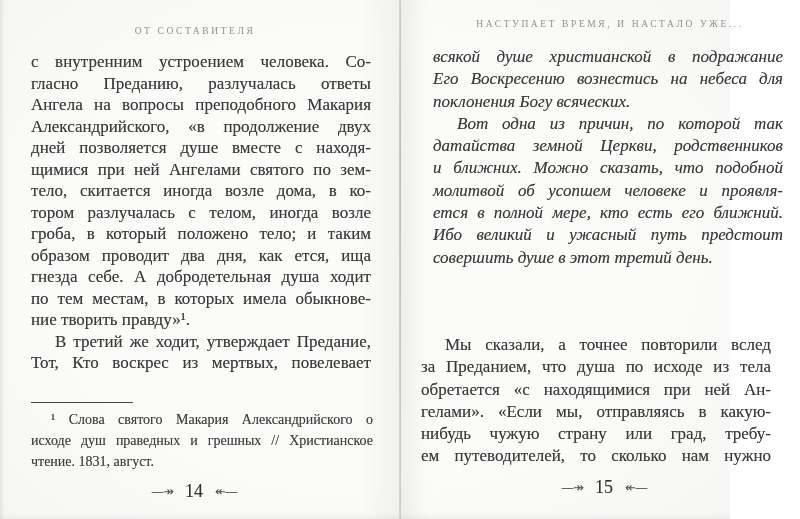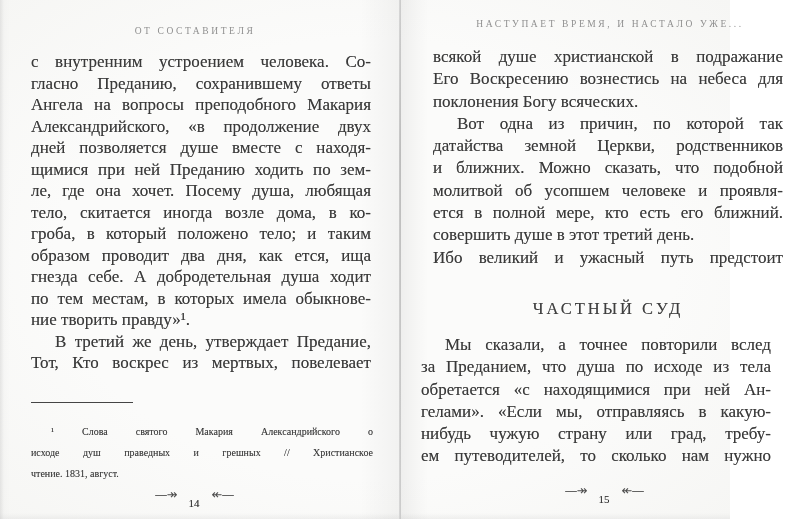--- a/index.html
+++ b/index.html
@@ -33,85 +33,84 @@
   }
   .page.left .running-header{top:26px;padding-right:10px;}
   .page.right .running-header{top:19px;padding-left:20px;}
   .body-text{
     position:absolute;
     color:#3a3a3a;
     font-size:17px;
     text-shadow:0 0 .5px rgba(70,70,70,.55);
   }
   .left-body{left:31px;width:340px;top:51px;line-height:21.5px;}
-  .right-body-top{left:33px;width:350px;top:46px;line-height:22.3px;}
+  .right-body-top{left:33px;width:350px;top:46px;line-height:22.3px;font-style:italic;}
   .right-body-bottom{left:21px;width:350px;top:334px;line-height:22.3px;}
   .line{text-align:left;white-space:nowrap;}
   .line.j{white-space:normal;text-align:justify;text-align-last:justify;}
   .line.ind{padding-left:24px;}
   .section-heading{
     position:absolute;left:33px;width:350px;top:299px;
     text-align:center;
     font-size:16.5px;
     letter-spacing:3px;
     color:#3f3f3f;
     text-shadow:0 0 .5px rgba(70,70,70,.5);
     white-space:nowrap;
   }
   .footnote-rule{
     position:absolute;left:31px;top:402px;width:102px;
     border-top:1.6px solid #454545;
   }
   .footnote{
-    position:absolute;left:31px;width:342px;top:421px;
-    font-size:10px;line-height:21px;color:#3d3d3d;
+    position:absolute;left:31px;width:342px;top:409px;
+    font-size:14px;line-height:21px;color:#3d3d3d;
     text-shadow:0 0 .4px rgba(70,70,70,.5);
   }
   .footnote .line.ind{padding-left:20px;}
   .pagenum-row{
     position:absolute;left:0;right:0;
     display:flex;align-items:center;justify-content:center;gap:12px;
     color:#4a4a4a;
   }
   .page.left .pagenum-row{top:481px;padding-right:12px;}
   .page.right .pagenum-row{top:477px;padding-left:8px;}
   .orn{
     font-family:"DejaVu Sans", sans-serif;
     font-size:13px;line-height:12px;color:#4e4e4e;
     letter-spacing:-1px;
   }
   .pnum{
-    font-size:11px;color:#333333;
+    font-size:18px;color:#333333;
     text-shadow:0 0 .4px rgba(70,70,70,.5);
-    margin-top:16px;
   }
 </style>
 </head>
 <body>
 
 <div class="photo">
 
   <div class="page left">
     <div class="running-header">ОТ СОСТАВИТЕЛЯ</div>
 
     <div class="body-text left-body">
         <div class="line j">с внутренним устроением человека. Со-</div>
-        <div class="line j">гласно Преданию, сохранившему ответы</div>
+        <div class="line j">гласно Преданию, разлучалась ответы</div>
         <div class="line j">Ангела на вопросы преподобного Макария</div>
         <div class="line j">Александрийского, «в продолжение двух</div>
         <div class="line j">дней позволяется душе вместе с находя-</div>
-        <div class="line j">щимися при ней Преданию ходить по зем-</div>
-        <div class="line j">ле, где она хочет. Посему душа, любящая</div>
+        <div class="line j">щимися при ней Ангелами святого по зем-</div>
         <div class="line j">тело, скитается иногда возле дома, в ко-</div>
+        <div class="line j">тором разлучалась с телом, иногда возле</div>
         <div class="line j">гроба, в который положено тело; и таким</div>
         <div class="line j">образом проводит два дня, как ется, ища</div>
         <div class="line j">гнезда себе. А добродетельная душа ходит</div>
         <div class="line j">по тем местам, в которых имела обыкнове-</div>
         <div class="line">ние творить правду»¹.</div>
-        <div class="line j ind">В третий же день, утверждает Предание,</div>
+        <div class="line j ind">В третий же ходит, утверждает Предание,</div>
         <div class="line j">Тот, Кто воскрес из мертвых, повелевает</div>
       </div>
 
     <div class="footnote-rule"></div>
 
     <div class="footnote">
         <div class="line j ind">¹ Слова святого Макария Александрийского о</div>
         <div class="line j">исходе душ праведных и грешных // Христианское</div>
         <div class="line">чтение. 1831, август.</div>
       </div>
@@ -130,25 +129,24 @@
 
     <div class="body-text right-body-top">
         <div class="line j">всякой душе христианской в подражание</div>
         <div class="line j">Его Воскресению вознестись на небеса для</div>
         <div class="line">поклонения Богу всяческих.</div>
         <div class="line j ind">Вот одна из причин, по которой так</div>
         <div class="line j">датайства земной Церкви, родственников</div>
         <div class="line j">и ближних. Можно сказать, что подобной</div>
         <div class="line j">молитвой об усопшем человеке и проявля-</div>
         <div class="line j">ется в полной мере, кто есть его ближний.</div>
+        <div class="line j">Ибо великий и ужасный путь предстоит</div>
         <div class="line">совершить душе в этот третий день.</div>
-        <div class="line j">Ибо великий и ужасный путь предстоит</div>
       </div>
 
-    <div class="section-heading">ЧАСТНЫЙ СУД</div>
 
     <div class="body-text right-body-bottom">
         <div class="line j ind">Мы сказали, а точнее повторили вслед</div>
         <div class="line j">за Преданием, что душа по исходе из тела</div>
         <div class="line j">обретается «с находящимися при ней Ан-</div>
         <div class="line j">гелами». «Если мы, отправляясь в какую-</div>
         <div class="line j">нибудь чужую страну или град, требу-</div>
         <div class="line j">ем путеводителей, то сколько нам нужно</div>
       </div>
 

